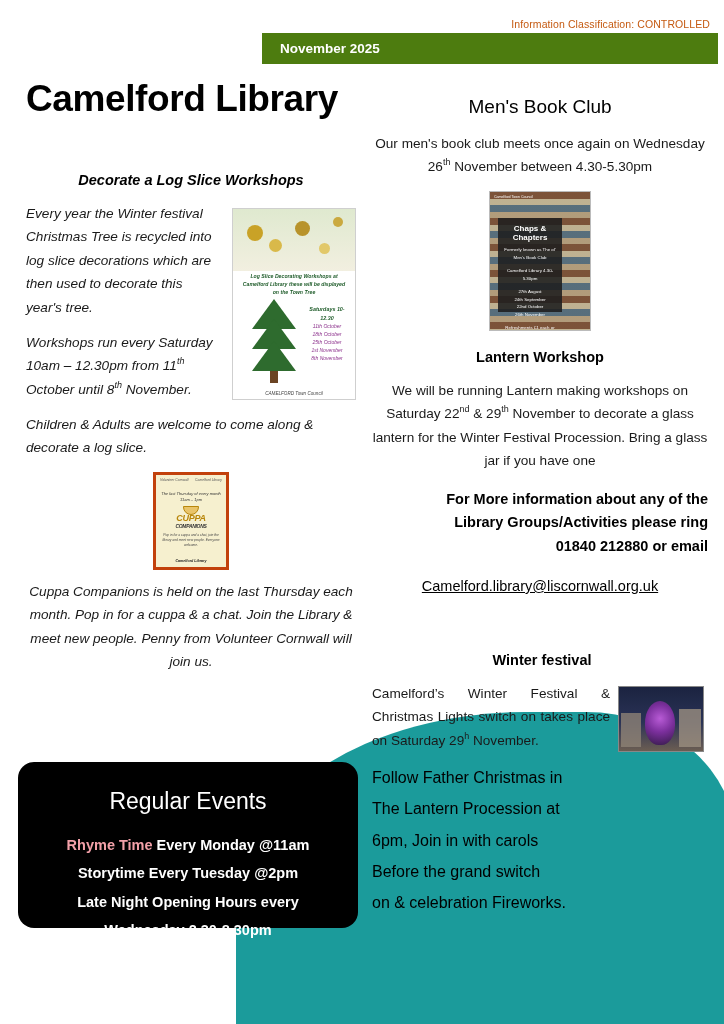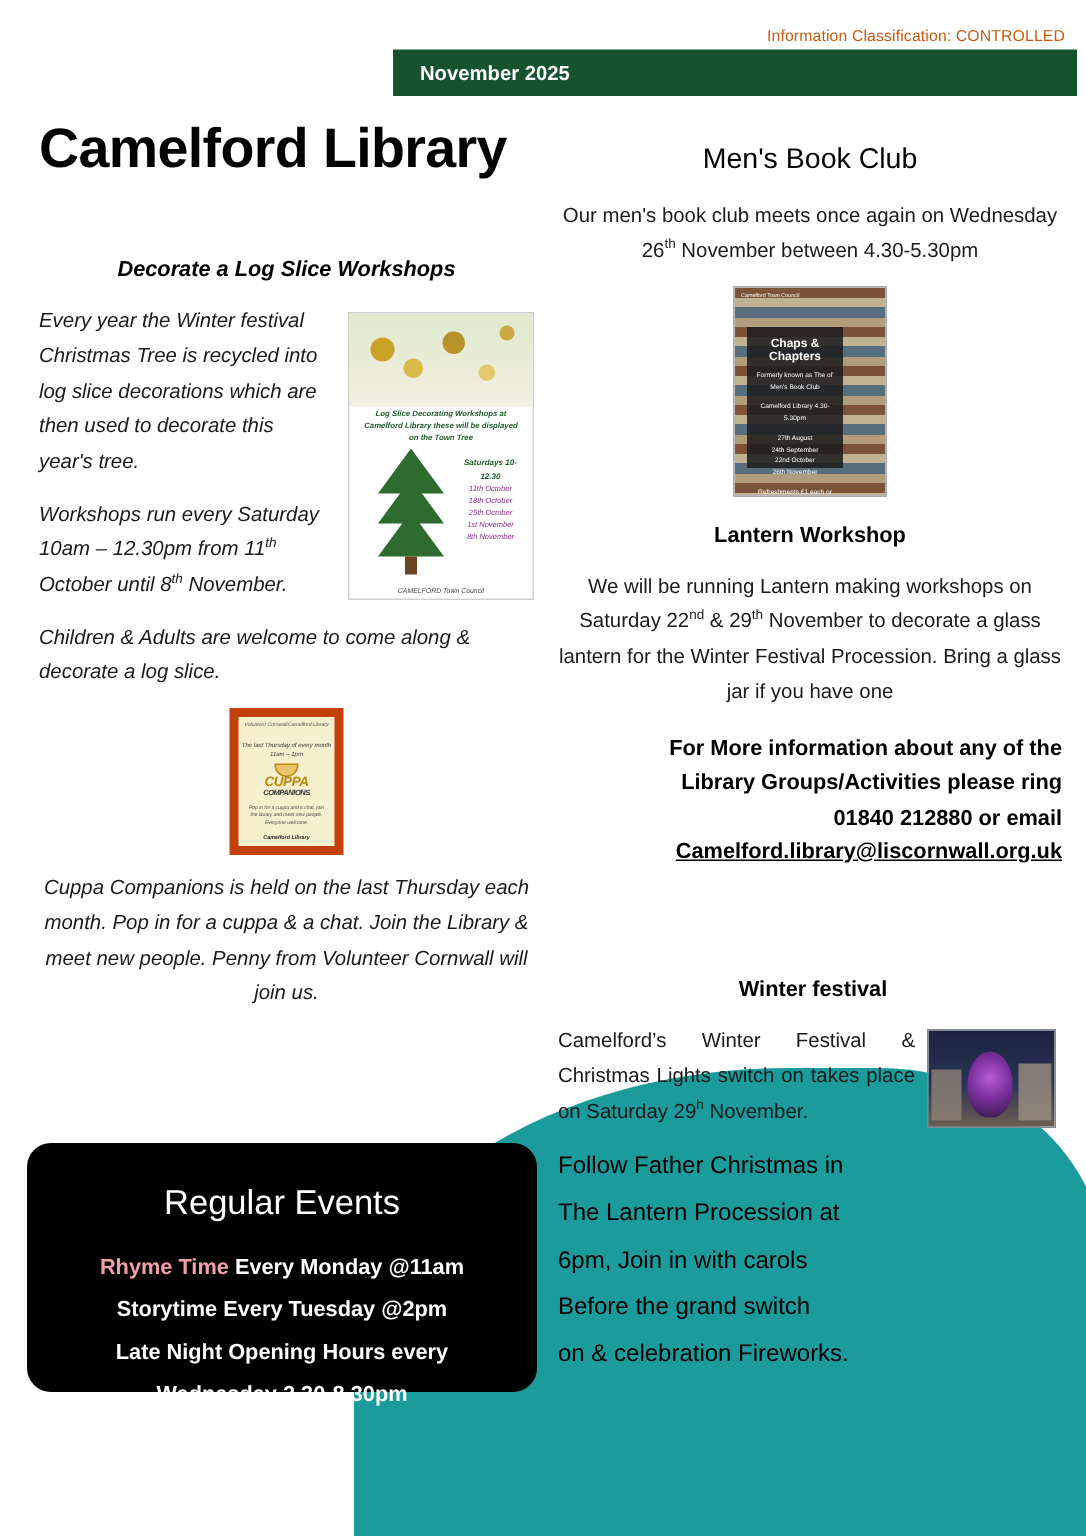--- a/index.html
+++ b/index.html
@@ -24,21 +24,21 @@
     letter-spacing: 0.1px;
   }
 
   
   .month-bar {
     position: absolute;
     left: 262px;
     top: 33px;
     width: 456px;
     height: 31px;
-    background: #14532d;
+    background: #4d7c0f;
     color: #ffffff;
     display: flex;
     align-items: center;
     padding-left: 18px;
     font-size: 13.5px;
     font-weight: bold;
   }
 
   
   .teal-blob {
@@ -151,21 +151,21 @@
   .ls-foot {
     position: absolute; bottom: 3px; left: 0; right: 0; text-align: center;
     font-size: 4.6px; color: #444;
   }
 
   
   .cuppa-img {
     width: 76px;
     height: 98px;
     margin: 12px auto 10px auto;
-    border: 6px solid #c2410c;
+    border: 3px solid #c2410c;
     background: #f6f0cf;
     position: relative;
     overflow: hidden;
   }
   .cuppa-top {
     position:absolute; top:3px; left:4px; right:4px;
     display:flex; justify-content:space-between; font-size:3.4px; color:#555;
   }
   .cuppa-sub {
     position:absolute; top:16px; left:0; right:0; text-align:center;
@@ -224,26 +224,26 @@
   .contact {
     font-size: 14.5px;
     font-weight: bold;
     text-align: right;
     line-height: 1.6;
     margin-top: 16px;
     color: #000;
   }
   .email-link {
     display: block;
-    text-align: right;
+    text-align: center;
     font-size: 14.5px;
-    font-weight: bold;
+    font-weight: normal;
     color: #000;
     text-decoration: underline;
-    margin-top: 2px;
+    margin-top: 20px;
     word-break: break-word;
   }
 
   
   .winter-wrap {
     position: absolute;
     left: 372px;
     top: 652px;
     width: 340px;
     z-index: 3;

